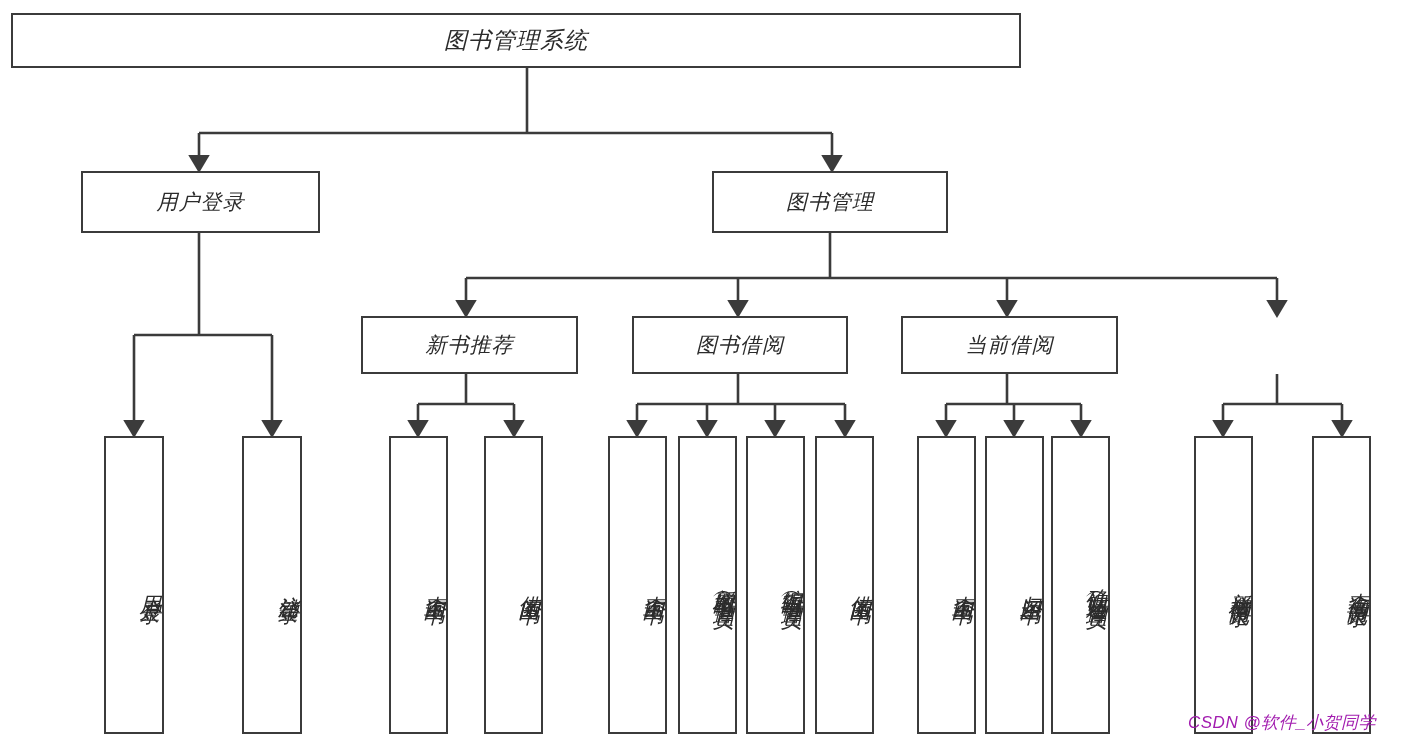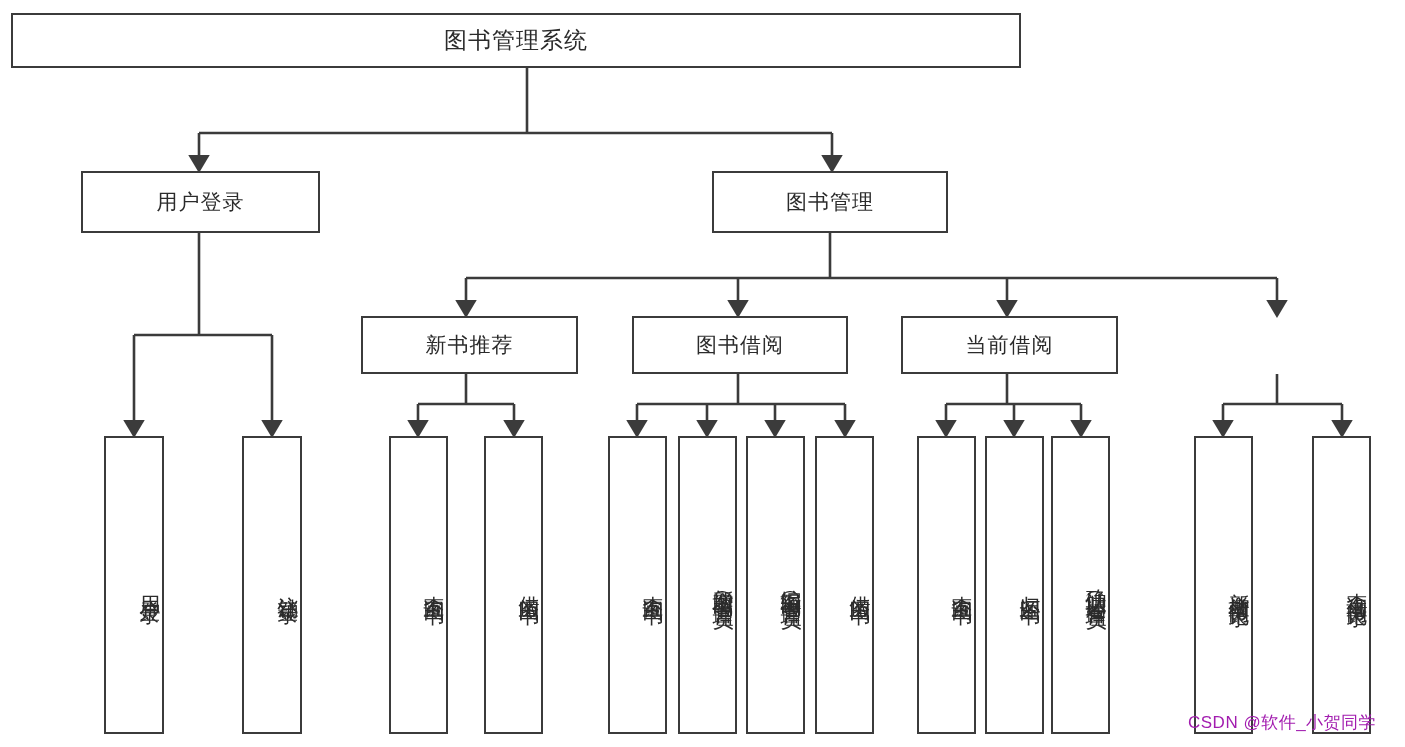--- a/index.html
+++ b/index.html
@@ -1,18 +1,18 @@
 <!DOCTYPE html>
 <html><head>
 <meta charset="utf-8">
 <style>
   html,body{margin:0;padding:0;background:#ffffff;}
   body{width:1405px;height:747px;overflow:hidden;
        font-family:"Liberation Sans","DejaVu Sans",sans-serif;}
-  #stage{position:relative;width:1324px;height:747px;background:#fff;}
+  #stage{position:relative;width:1324px;height:747px;background:#fff;font-style:italic;}
   svg#wires{position:absolute;left:0;top:0;width:1405px;height:747px;pointer-events:none;}
   .node{position:absolute;box-sizing:border-box;border:2px solid #3b3b3b;background:#ffffff;
         display:flex;align-items:center;justify-content:center;color:#2b2b2b;}
   .node.h{font-size:21px;letter-spacing:1px;}
   .node.v{writing-mode:vertical-rl;text-orientation:upright;font-size:21px;
           letter-spacing:3px;line-height:1.15;padding:10px 0;align-items:flex-start;justify-content:center;}
   .node.v .vtxt{writing-mode:vertical-rl;text-orientation:upright;white-space:normal;}
   #title-node{left:11px;top:13px;width:1010px;height:55px;font-size:23px;}
   .lvl1{height:62px;}
   .lvl2{height:58px;font-size:21px;}

